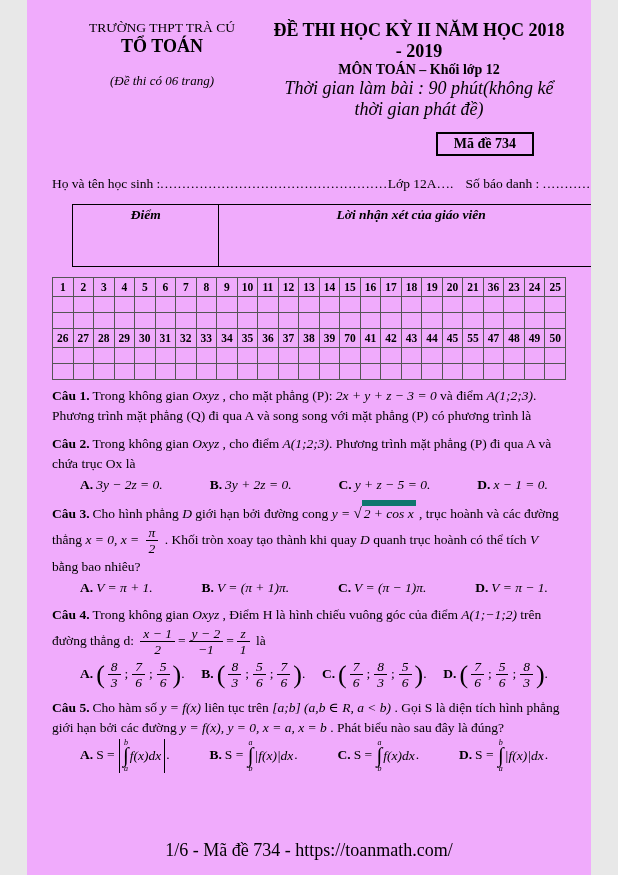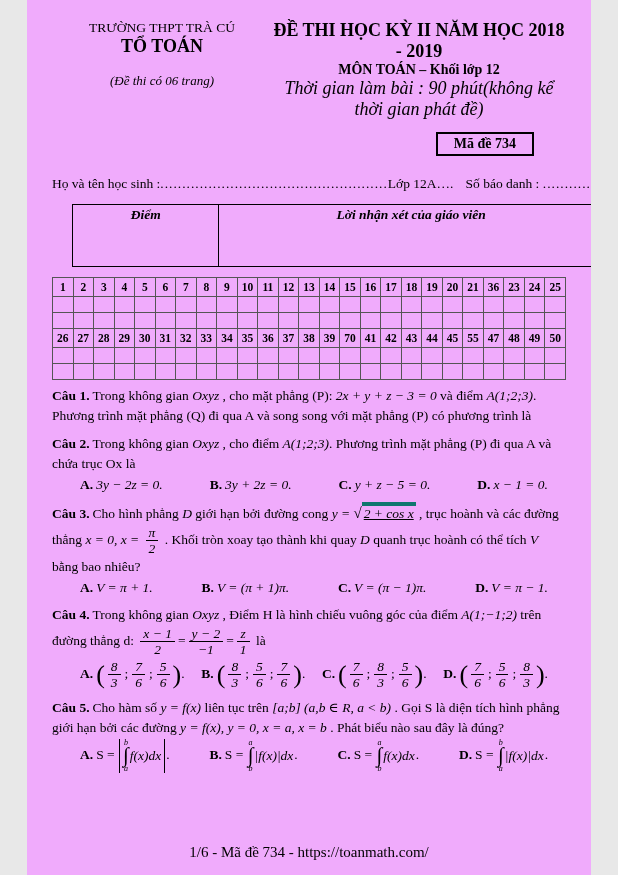--- a/index.html
+++ b/index.html
@@ -44,32 +44,32 @@
   .options{display:flex;justify-content:space-between;padding:1px 18px 0 28px;align-items:center;}
   .opt{white-space:nowrap;}
   .opt-label{font-weight:bold;margin-right:3px;}
   
   .frac{display:inline-block;vertical-align:middle;text-align:center;margin:0 3px;line-height:1.15;font-style:italic;}
   .frac .num{display:block;border-bottom:1px solid #000;padding:0 3px;}
   .frac .den{display:block;padding:0 3px;}
   
   .sqrt{white-space:nowrap;}
   .rad{font-style:normal;font-size:15px;}
-  .radicand{border-top:4px solid #0f766e;padding:0 2px;text-decoration:underline;}
+  .radicand{border-top:6px solid #0f766e;padding:0 2px;}
   
   .bigp{font-size:26px;font-weight:400;vertical-align:middle;line-height:0;font-style:normal;}
   .semi{margin:0 1px;}
   
   .int-grp{display:inline-flex;align-items:center;vertical-align:middle;margin:0 1px;}
   .abs{border-left:1px solid #000;border-right:1px solid #000;padding:0 3px;}
   .int-col{display:inline-flex;flex-direction:column;align-items:center;line-height:1;margin-right:1px;}
   .int-col .bt,.int-col .bb{font-size:8px;font-style:italic;line-height:1;}
   .int-glyph{font-size:21px;line-height:0.85;}
   
-  .footer{position:absolute;bottom:14px;left:0;width:100%;text-align:center;font-size:15px;}
+  .footer{position:absolute;bottom:14px;left:0;width:100%;text-align:center;font-size:18px;}
 </style>
 </head>
 <body>
 
 <div class="page">
 
   <div class="header">
     <div class="h-left">
       <div class="school">TRƯỜNG THPT TRÀ CÚ</div>
       <div class="dept">TỔ TOÁN</div>

